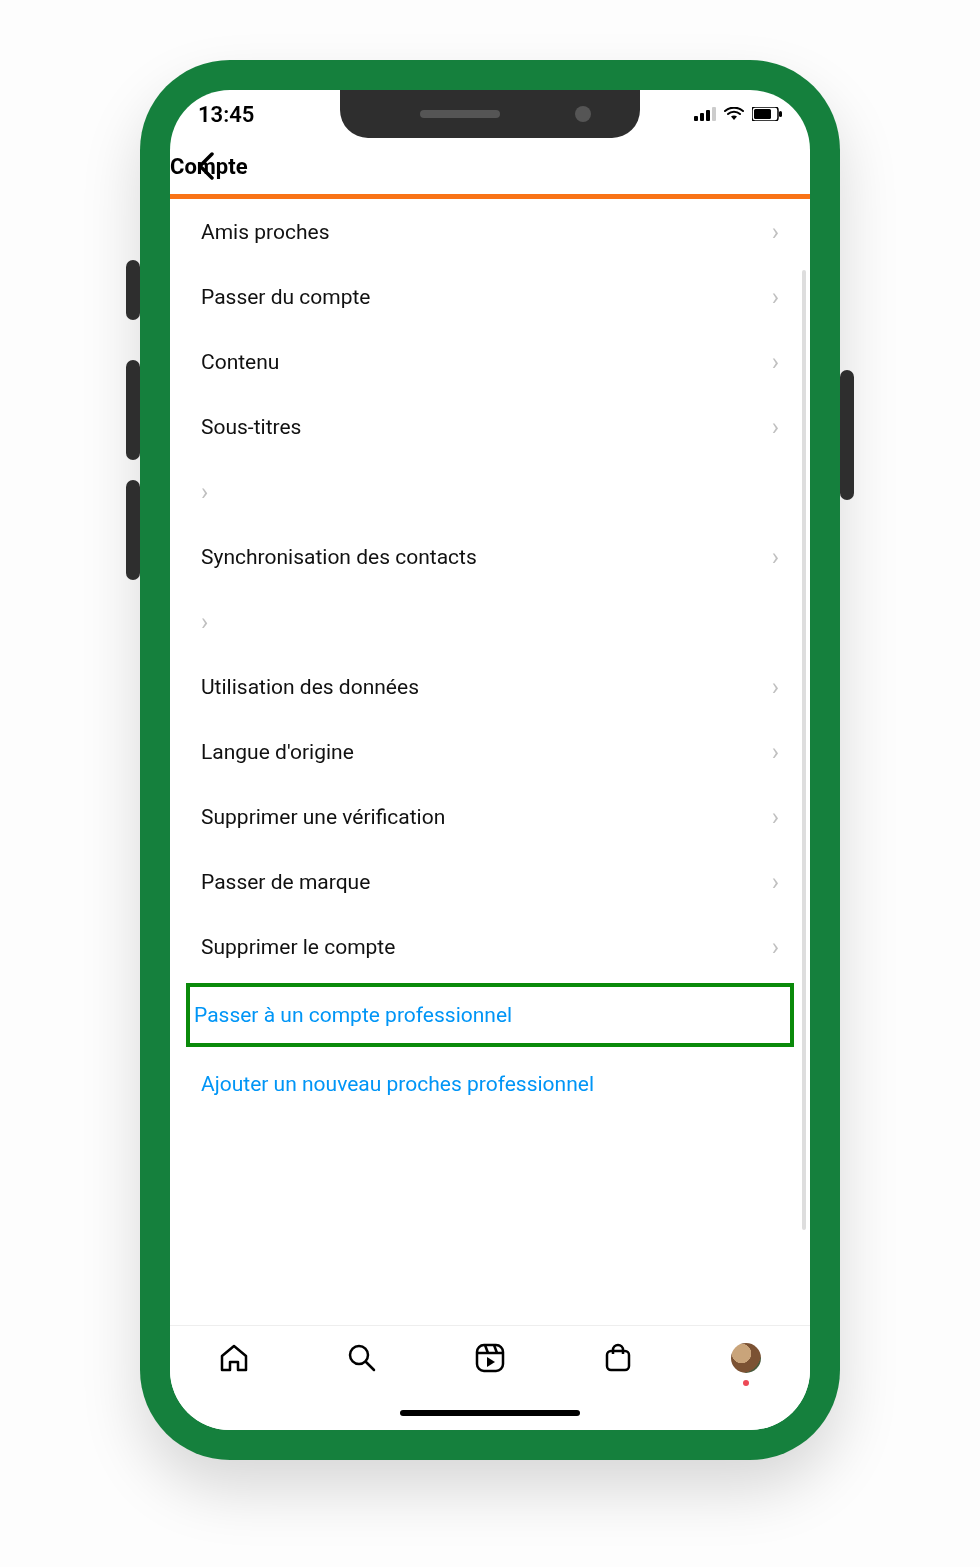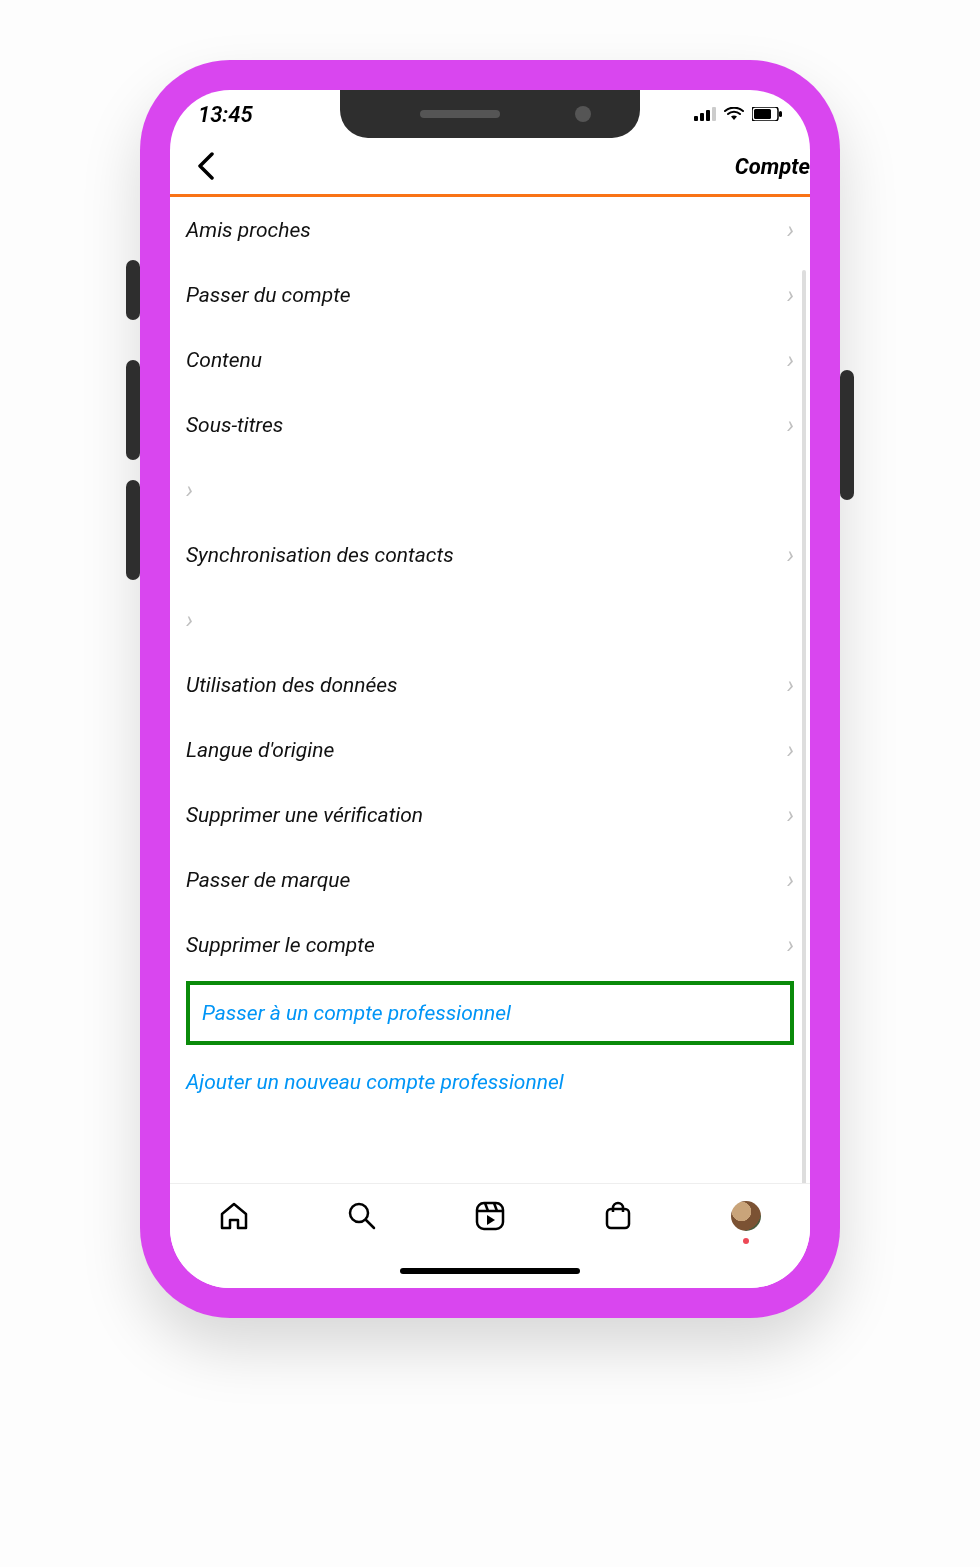--- a/index.html
+++ b/index.html
@@ -8,25 +8,24 @@
     background:#fdfdfd;
     font-family:-apple-system,BlinkMacSystemFont,"Segoe UI",Roboto,Helvetica,Arial,sans-serif;
     width:980px;
     height:1567px;
   }
   .phone{
     position:absolute;
     left:140px;
     top:60px;
     width:700px;
-    height:1258px;
-    background:#d946ef;
+    height:1400px;
+    background:#15803d;
     border-radius:90px;
     box-shadow:0 30px 60px rgba(0,0,0,.15);
-    font-style:italic;
   }
   
   .side-btn{
     position:absolute;
     background:#2e2e2e;
     border-radius:8px;
   }
   .sb-mute{left:-14px;top:200px;width:14px;height:60px;}
   .sb-vup{left:-14px;top:300px;width:14px;height:100px;}
   .sb-vdn{left:-14px;top:420px;width:14px;height:100px;}
@@ -64,65 +63,65 @@
     justify-content:space-between;
     padding:0 28px;
     font-size:22px;
     font-weight:600;
   }
   .status-right{
     display:flex;align-items:center;gap:8px;
   }
   .nav-header{
     height:56px;
-    border-bottom:3px solid #f97316;
+    border-bottom:5px solid #f97316;
     display:flex;
     align-items:center;
-    justify-content:flex-end;
+    justify-content:flex-start;
     position:relative;
     font-size:22px;
     font-weight:700;
   }
   .back-btn{
     position:absolute;
     left:14px;top:0;bottom:0;
     width:44px;
     display:flex;align-items:center;justify-content:center;
     font-size:30px;
     cursor:pointer;
   }
   .list{
     padding:0;
     margin:0;
   }
   .row{
     display:flex;
     align-items:center;
     justify-content:space-between;
-    padding:0 16px;
+    padding:0 31px;
     height:65px;
     font-size:21px;
     color:#111;
     cursor:pointer;
   }
   .row.link{
     color:#0095f6;
   }
   .row .chev{
     color:#c0c0c0;
     font-size:24px;
   }
   .highlight-box{
     border:4px solid #0a8a0a;
     margin:4px 16px;
     padding:0;
   }
   .highlight-box .row{
     height:56px;
-    padding:0 12px;
+    padding:0 4px;
   }
   .scroll-hint{
     position:absolute;
     right:4px;
     top:180px;
     width:4px;
     height:960px;
     background:#ddd;
     border-radius:2px;
   }
@@ -263,21 +262,21 @@
         <span class="chev">›</span>
       </div>
 
       <div class="highlight-box">
         <div class="row link">
           <span>Passer à un compte professionnel</span>
         </div>
       </div>
 
       <div class="row link">
-        <span>Ajouter un nouveau compte professionnel</span>
+        <span>Ajouter un nouveau proches professionnel</span>
       </div>
 
     </div>
 
     <div class="scroll-hint"></div>
 
     <div class="tab-bar">
       <div class="tab-item">
         <svg width="32" height="32" viewBox="0 0 32 32">
             <path d="M4 14 L16 4 L28 14 V28 H20 V20 H12 V28 H4 Z" fill="none" stroke="#000" stroke-width="2.5" stroke-linejoin="round"></path>

